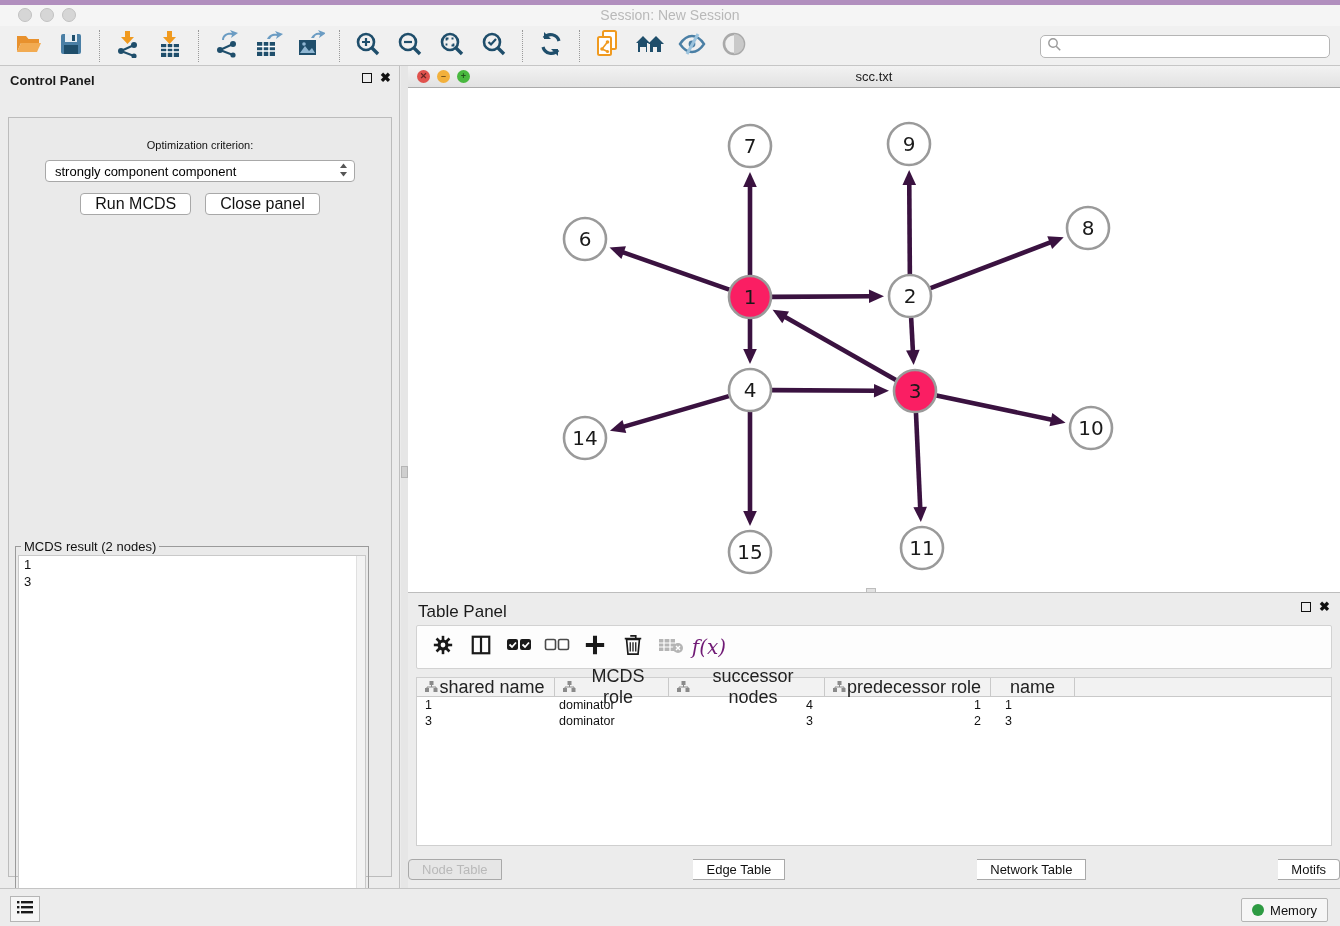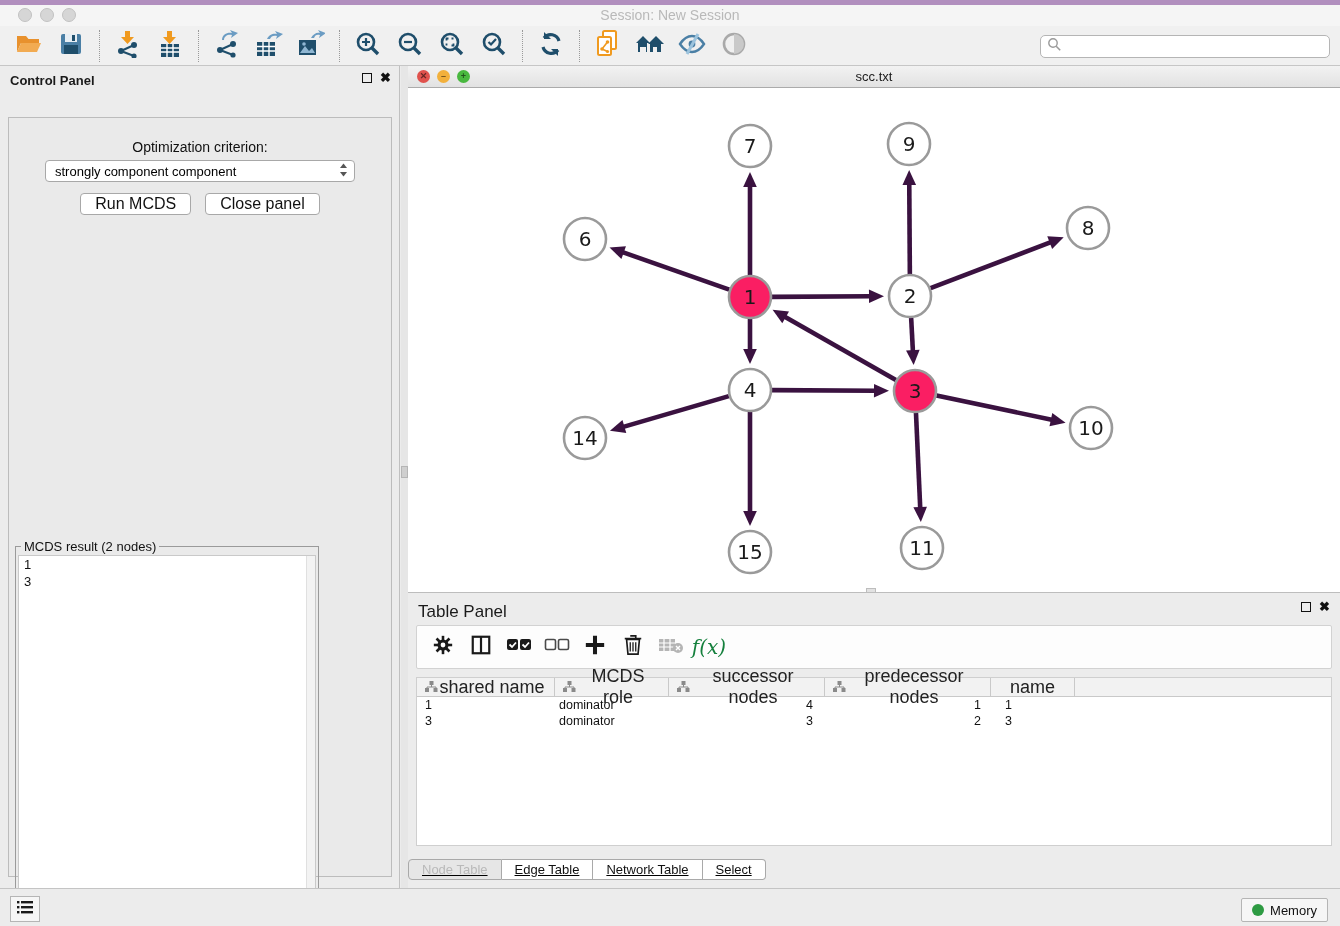--- a/index.html
+++ b/index.html
@@ -27,27 +27,27 @@
   .float-icon { width:10px; height:10px; border:1.6px solid #111; }
   .close-icon { font-size:13px; font-weight:bold; color:#111; line-height:10px; }
 
   .tabs-row { position:absolute; top:31px; left:0; width:100%; display:flex; justify-content:center; }
   .tab { height:21px; padding:0 13px; font-size:13px; line-height:20px; background:#fff; border:1px solid #a9a9a9; border-left:none; color:#111; }
   .tab:first-child { border-left:1px solid #a9a9a9; border-radius:4px 0 0 4px; }
   .tab:last-child { border-radius:0 4px 4px 0; }
   .tab.selected { background:#e6e6e6; color:#b9b9b9; }
 
   .cp-pane { position:absolute; left:8px; top:51px; width:384px; height:760px; background:#eaeaea; border:1px solid #bcbcbc; }
-  .opt-label { position:absolute; top:21px; left:0; width:100%; text-align:center; font-size:14px; color:#111; }
+  .opt-label { position:absolute; top:21px; left:0; width:100%; text-align:center; font-size:11px; color:#111; }
   .cp-select { position:absolute; left:36px; top:42px; width:310px; height:22px; background:#fff; border:1px solid #a8a8a8; border-radius:4px; display:flex; align-items:center; padding:0 6px 0 9px; font-size:13px; }
   .cp-select .sel-text { flex:1; }
   .cp-buttons { position:absolute; top:75px; left:0; width:100%; display:flex; justify-content:center; gap:14px; }
   .cp-btn { height:22px; padding:0 14px; background:#fff; border:1px solid #a8a8a8; border-radius:4px; font-size:16px; line-height:20px; color:#111; }
 
-  .result-group { position:absolute; left:6px; top:428px; width:304px; height:377px; border:1px solid #9a9a9a; }
+  .result-group { position:absolute; left:6px; top:428px; width:354px; height:377px; border:1px solid #9a9a9a; }
   .result-legend { position:absolute; left:5px; top:-8px; background:#eaeaea; padding:0 3px; font-size:13px; color:#111; }
   .result-area { position:absolute; left:2px; top:8px; right:2px; bottom:2px; background:#fff; border:1px solid #c9c9c9; }
   .result-scrollbar { position:absolute; right:0; top:0; width:9px; height:100%; background:#f3f3f3; border-left:1px solid #e0e0e0; }
   .result-line { font-size:13px; color:#111; padding:0 0 0 5px; line-height:17px; }
   .result-area .result-line:first-child { padding-top:3px; }
 
   .v-splitter { position:absolute; left:401px; top:66px; width:7px; height:822px; background:#e6e6e6; }
   .v-splitter .handle { position:absolute; top:400px; left:0px; width:7px; height:12px; background:#cfcfcf; border:1px solid #b5b5b5; }
 
   
@@ -56,30 +56,30 @@
   .net-title { position:absolute; left:0; right:0; top:3px; text-align:center; font-size:13px; color:#1a1a1a; }
   .net-btn { position:absolute; top:4px; width:13px; height:13px; border-radius:50%; font-size:9px; font-weight:bold; text-align:center; line-height:13px; color:rgba(0,0,0,.55); }
   .net-canvas { position:absolute; left:0; top:22px; width:932px; height:504px; background:#fff; }
   .h-splitter-handle { position:absolute; left:458px; bottom:-3px; width:10px; height:7px; background:#e2e2e2; border:1px solid #bdbdbd; }
 
   
   .table-panel { position:absolute; left:408px; top:592px; width:932px; height:296px; background:#ececec; border-top:1px solid #bdbdbd; }
   .tp-title { position:absolute; left:10px; top:9px; font-size:17px; color:#1a1a1a; }
   .tp-toolbar { position:absolute; left:8px; top:32px; width:916px; height:44px; background:#fdfdfd; border:1px solid #d2d2d2; border-radius:2px; display:flex; align-items:center; padding-left:10px; gap:6px; }
   .tp-tool { width:32px; height:34px; display:flex; align-items:center; justify-content:center; }
-  .fx-label { font-family:"DejaVu Serif", serif; font-style:italic; font-size:20px; color:#15803d; }
+  .fx-label { font-family:"DejaVu Serif", serif; font-style:italic; font-size:20px; color:#701a75; }
 
   .tp-table { position:absolute; left:8px; top:84px; width:916px; height:169px; background:#fff; border:1px solid #cfcfcf; }
   .tp-header { display:flex; height:19px; background:#f2f2f2; border-bottom:1px solid #c9c9c9; }
   .tp-hcell { display:flex; align-items:center; border-right:1px solid #c9c9c9; font-size:18px; color:#222; padding-left:8px; position:relative; }
   .tp-hcell .hlabel { flex:1; text-align:center; padding-right:8px; }
   .tp-row { display:flex; height:16px; }
   .tp-cell { font-size:12.5px; color:#111; line-height:16px; overflow:hidden; white-space:nowrap; }
 
-  .tp-tabs { position:absolute; left:0; bottom:8px; width:100%; display:flex; justify-content:flex-start;text-decoration:underline; }
+  .tp-tabs { position:absolute; left:0; bottom:8px; width:100%; display:flex; justify-content:space-between; }
 
   
   .status-bar { position:absolute; left:0; top:888px; width:1340px; height:38px; background:#ececec; border-top:1px solid #c4c4c4; }
   .list-btn { position:absolute; left:10px; top:7px; width:30px; height:26px; background:#f6f6f6; border:1px solid #b5b5b5; display:flex; align-items:center; justify-content:center; }
   .memory-btn { position:absolute; right:12px; top:9px; height:24px; padding:8px 10px; background:#f6f6f6; border:1px solid #b5b5b5; border-radius:2px; display:flex; align-items:center; gap:6px; font-size:13px; color:#111; }
   .memory-dot { width:12px; height:12px; border-radius:50%; background:#2e9b43; }
 </style>
 </head>
 <body>
 
@@ -454,21 +454,21 @@
           </div>
           <div class="tp-hcell" style="width: 166px;">
             <span><svg width="13" height="12" viewBox="0 0 13 12" style="flex:none">
                 <g fill="#8a8a8a">
                   <rect x="4.5" y="0" width="4" height="4"></rect>
                   <rect x="0" y="7" width="4" height="4"></rect>
                   <rect x="8.5" y="7" width="4" height="4"></rect>
                 </g>
                 <path d="M6.5 4v2M2 7V6h9v1" stroke="#8a8a8a" fill="none"></path>
               </svg></span>
-            <span class="hlabel">predecessor nodes</span>
+            <span class="hlabel">predecessor role</span>
           </div>
           <div class="tp-hcell" style="width: 84px;">
             <span class="hlabel">name</span>
           </div>
         </div>
       <div id="tp-body">
           <div class="tp-row">
             <div class="tp-cell" style="width: 138px; text-align: left; padding-left: 8px;">1</div>
             <div class="tp-cell" style="width: 114px; text-align: left; padding-left: 4px;">dominator</div>
             <div class="tp-cell" style="width: 156px; text-align: right; padding-right: 12px;">4</div>
@@ -481,21 +481,21 @@
             <div class="tp-cell" style="width: 156px; text-align: right; padding-right: 12px;">3</div>
             <div class="tp-cell" style="width: 166px; text-align: right; padding-right: 10px;">2</div>
             <div class="tp-cell" style="width: 84px; text-align: left; padding-left: 14px;">3</div>
           </div>
         </div>
     </div>
     <div class="tp-tabs" id="tp-tabs">
         <div class="tab selected">Node Table</div>
         <div class="tab">Edge Table</div>
         <div class="tab">Network Table</div>
-        <div class="tab">Select</div>
+        <div class="tab">Motifs</div>
       </div>
   </div>
 
   <div class="status-bar">
     <div class="list-btn">
       <span><svg width="18" height="16" viewBox="0 0 18 16">
             <g fill="#1a1a1a">
               <rect x="1" y="2" width="2.4" height="2.4"></rect>
               <rect x="5" y="2" width="12" height="2.4"></rect>
               <rect x="1" y="7" width="2.4" height="2.4"></rect>

